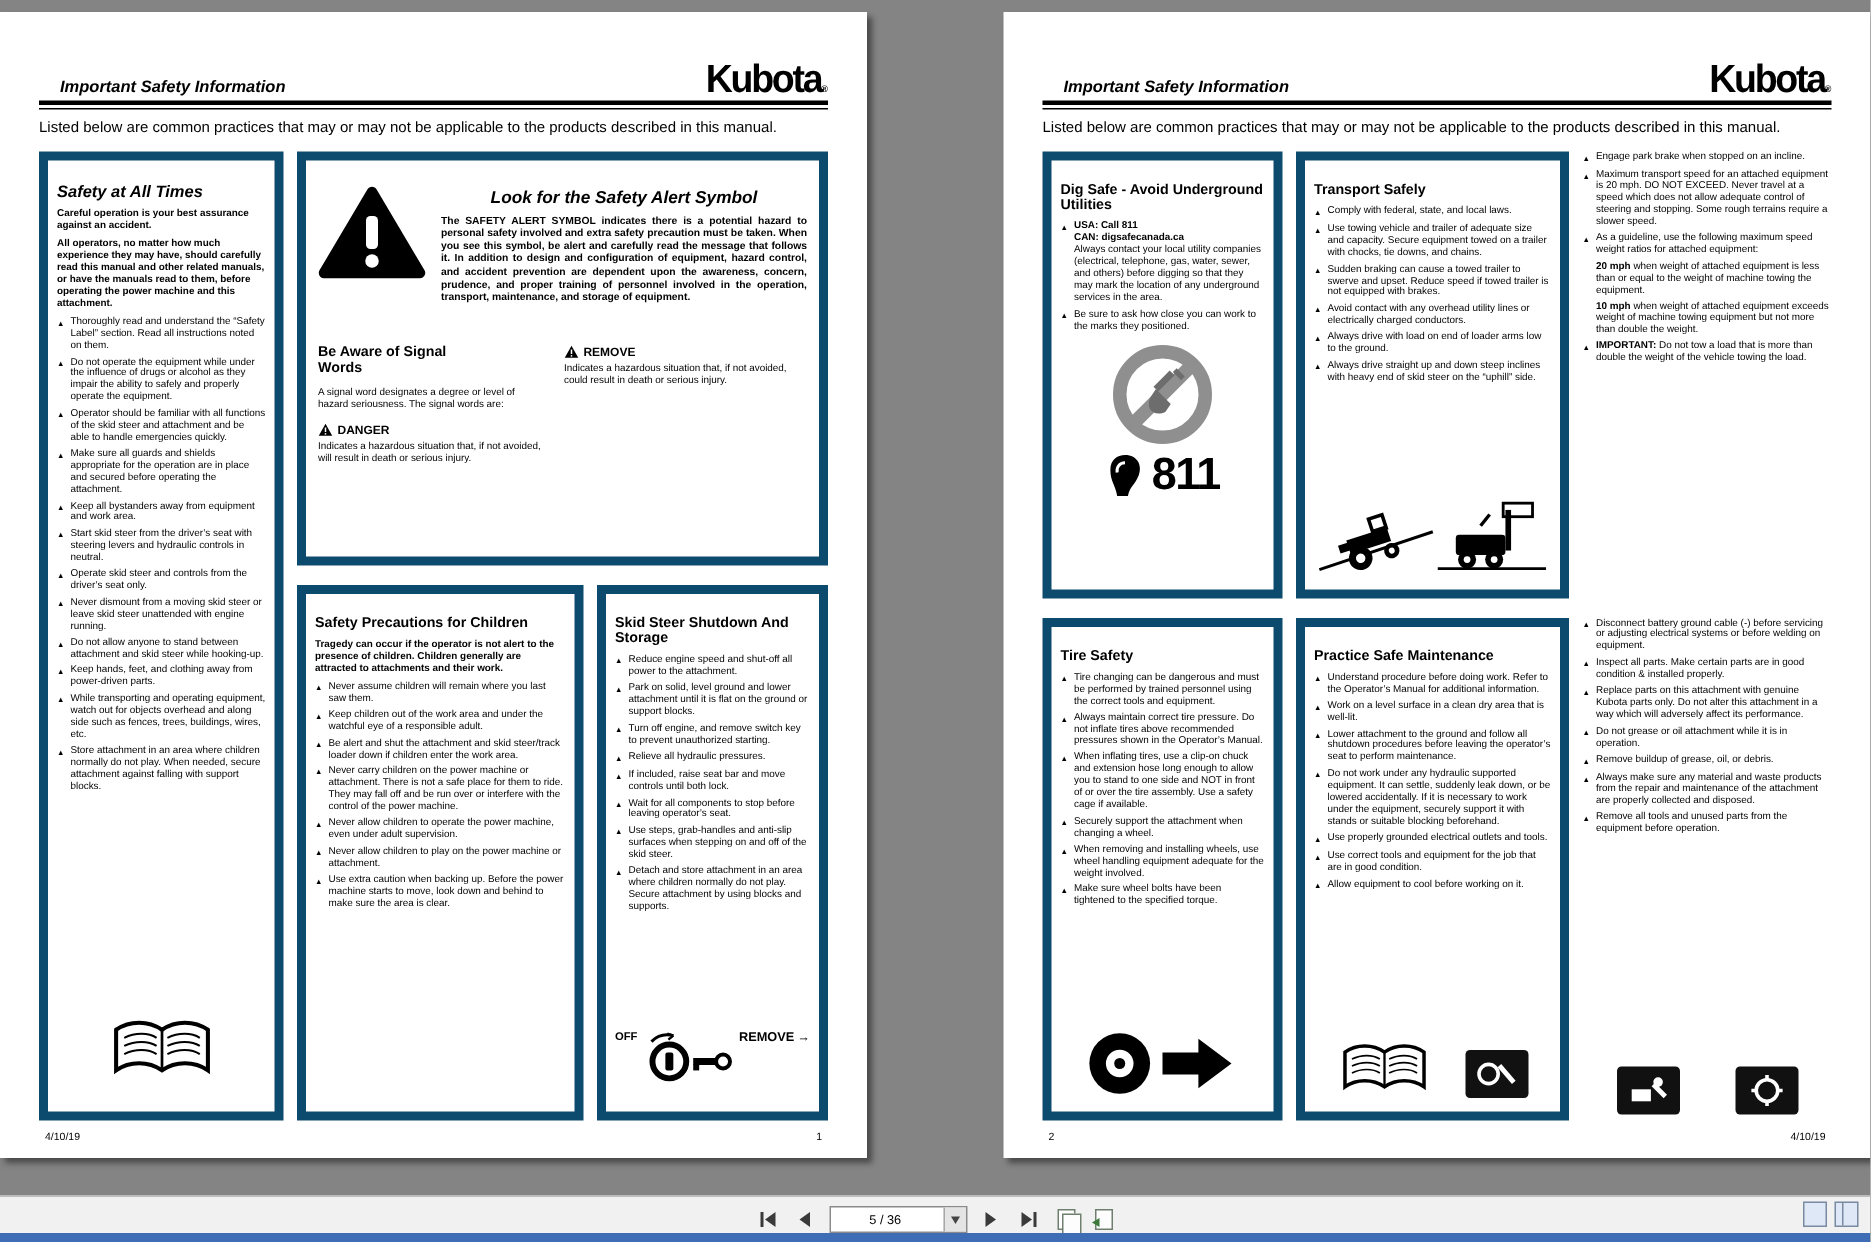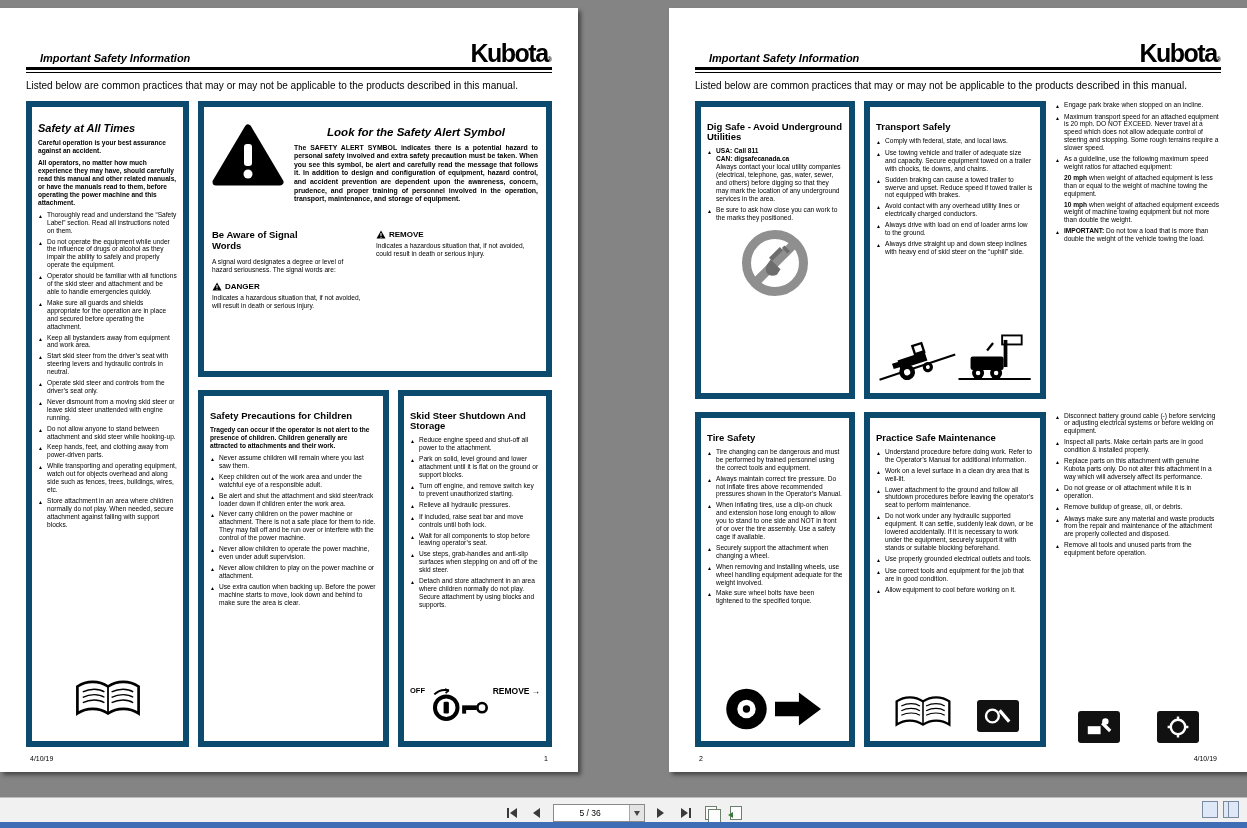--- a/index.html
+++ b/index.html
@@ -361,20 +361,27 @@
                 <span class="btext">Be sure to ask how close you can work to the marks they positioned.</span>
               </div>
             </div>
           <div class="no-dig">
             <div class="slash"></div>
             <svg width="36" height="36" viewBox="0 0 40 40">
               <path d="M26 4 L14 16" stroke="#6d6d6d" stroke-width="5"></path>
               <path d="M14 16 L10 22 C6 30 12 37 21 33 L25 27 Z" fill="#6d6d6d"></path>
               <path d="M28 2 l6 6" stroke="#6d6d6d" stroke-width="4"></path>
             </svg>
+          </div>
+          <div class="call-row">
+            <svg width="26" height="30" viewBox="0 0 40 46">
+              <path d="M20 2 C33 2 38 13 34 23 C30 33 25 34 23 44 L12 44 C10 32 5 29 5 17 C5 7 12 2 20 2 Z" fill="#000"></path>
+              <path d="M20 10 C14 10 11 15 12 20" stroke="#fff" stroke-width="3" fill="none"></path>
+            </svg>
+            <span class="call-number">811</span>
           </div>
         </div>
 
         <div class="box" id="box-g">
           <div class="box-title">Transport Safely</div>
           <div>
               <div class="bullet">
                 <span class="marker">▲</span>
                 <span class="btext">Comply with federal, state, and local laws.</span>
               </div>

